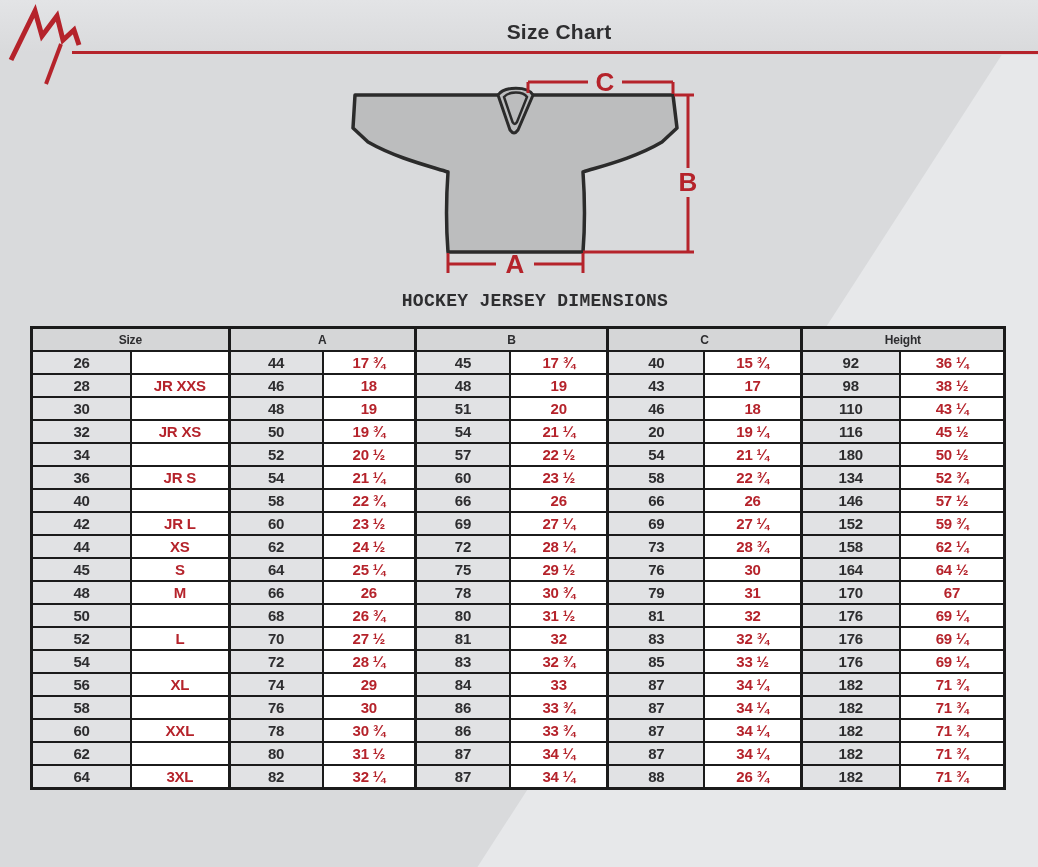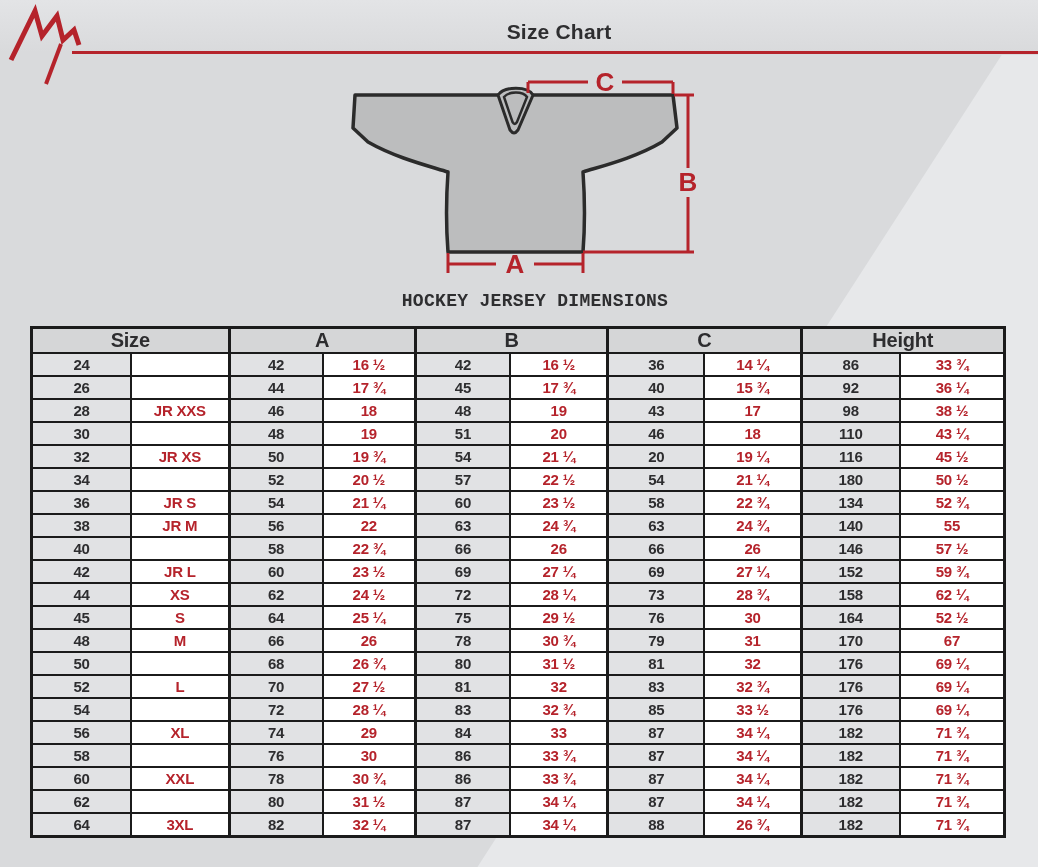--- a/index.html
+++ b/index.html
@@ -39,21 +39,21 @@
     border-collapse:collapse;table-layout:fixed;z-index:2;
     border:3px solid #1b1b1b;
   }
   .size-table th,.size-table td{
     border:2px solid #1b1b1b;
     text-align:center;vertical-align:middle;
     height:21px;padding:0;
     font-size:15px;font-weight:bold;letter-spacing:-.2px;
     color:#2d2d2f;
   }
-  .size-table thead th{background:#d5d6d7;font-size:20px;}
+  .size-table thead th{background:#d5d6d7;font-size:12px;}
   .size-table .gsep{border-right-width:3px;}
   .size-table td.col-gray{background:#e1e2e4;}
   .size-table td.col-white{background:#ffffff;}
   .size-table .red{color:#b5232b;}
 </style>
 </head>
 <body>
 
 <div class="bg-top"></div>
 <div class="bg-band"></div>
@@ -124,32 +124,20 @@
     <tr>
       <th colspan="2" class="gsep">Size</th>
       <th colspan="2" class="gsep">A</th>
       <th colspan="2" class="gsep">B</th>
       <th colspan="2" class="gsep">C</th>
       <th colspan="2">Height</th>
     </tr>
   </thead>
   <tbody>
       <tr>
-        <td class="col-gray">24</td>
-        <td class="col-white red gsep"></td>
-        <td class="col-gray">42</td>
-        <td class="col-white red gsep">16 ½</td>
-        <td class="col-gray">42</td>
-        <td class="col-white red gsep">16 ½</td>
-        <td class="col-gray">36</td>
-        <td class="col-white red gsep">14 ¼</td>
-        <td class="col-gray">86</td>
-        <td class="col-white red">33 ¾</td>
-      </tr>
-      <tr>
         <td class="col-gray">26</td>
         <td class="col-white red gsep"></td>
         <td class="col-gray">44</td>
         <td class="col-white red gsep">17 ¾</td>
         <td class="col-gray">45</td>
         <td class="col-white red gsep">17 ¾</td>
         <td class="col-gray">40</td>
         <td class="col-white red gsep">15 ¾</td>
         <td class="col-gray">92</td>
         <td class="col-white red">36 ¼</td>
@@ -208,32 +196,20 @@
         <td class="col-gray">54</td>
         <td class="col-white red gsep">21 ¼</td>
         <td class="col-gray">60</td>
         <td class="col-white red gsep">23 ½</td>
         <td class="col-gray">58</td>
         <td class="col-white red gsep">22 ¾</td>
         <td class="col-gray">134</td>
         <td class="col-white red">52 ¾</td>
       </tr>
       <tr>
-        <td class="col-gray">38</td>
-        <td class="col-white red gsep">JR M</td>
-        <td class="col-gray">56</td>
-        <td class="col-white red gsep">22</td>
-        <td class="col-gray">63</td>
-        <td class="col-white red gsep">24 ¾</td>
-        <td class="col-gray">63</td>
-        <td class="col-white red gsep">24 ¾</td>
-        <td class="col-gray">140</td>
-        <td class="col-white red">55</td>
-      </tr>
-      <tr>
         <td class="col-gray">40</td>
         <td class="col-white red gsep"></td>
         <td class="col-gray">58</td>
         <td class="col-white red gsep">22 ¾</td>
         <td class="col-gray">66</td>
         <td class="col-white red gsep">26</td>
         <td class="col-gray">66</td>
         <td class="col-white red gsep">26</td>
         <td class="col-gray">146</td>
         <td class="col-white red">57 ½</td>
@@ -265,21 +241,21 @@
       <tr>
         <td class="col-gray">45</td>
         <td class="col-white red gsep">S</td>
         <td class="col-gray">64</td>
         <td class="col-white red gsep">25 ¼</td>
         <td class="col-gray">75</td>
         <td class="col-white red gsep">29 ½</td>
         <td class="col-gray">76</td>
         <td class="col-white red gsep">30</td>
         <td class="col-gray">164</td>
-        <td class="col-white red">52 ½</td>
+        <td class="col-white red">64 ½</td>
       </tr>
       <tr>
         <td class="col-gray">48</td>
         <td class="col-white red gsep">M</td>
         <td class="col-gray">66</td>
         <td class="col-white red gsep">26</td>
         <td class="col-gray">78</td>
         <td class="col-white red gsep">30 ¾</td>
         <td class="col-gray">79</td>
         <td class="col-white red gsep">31</td>

